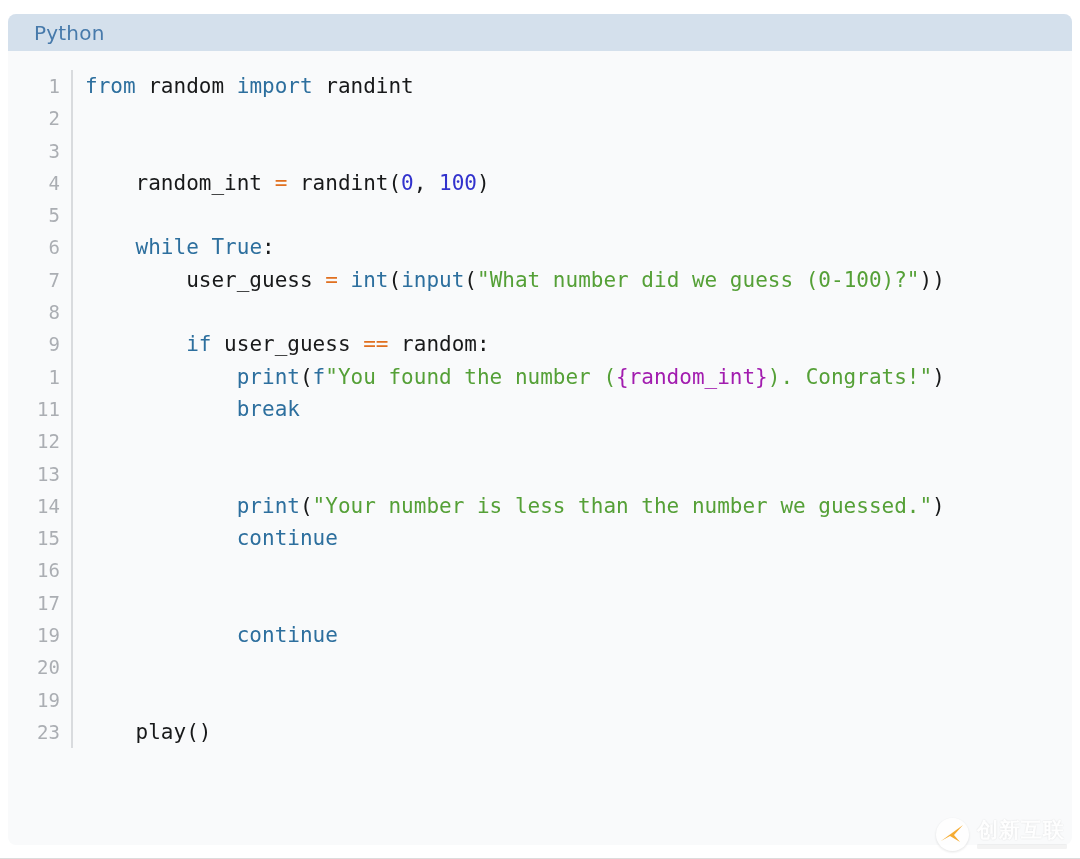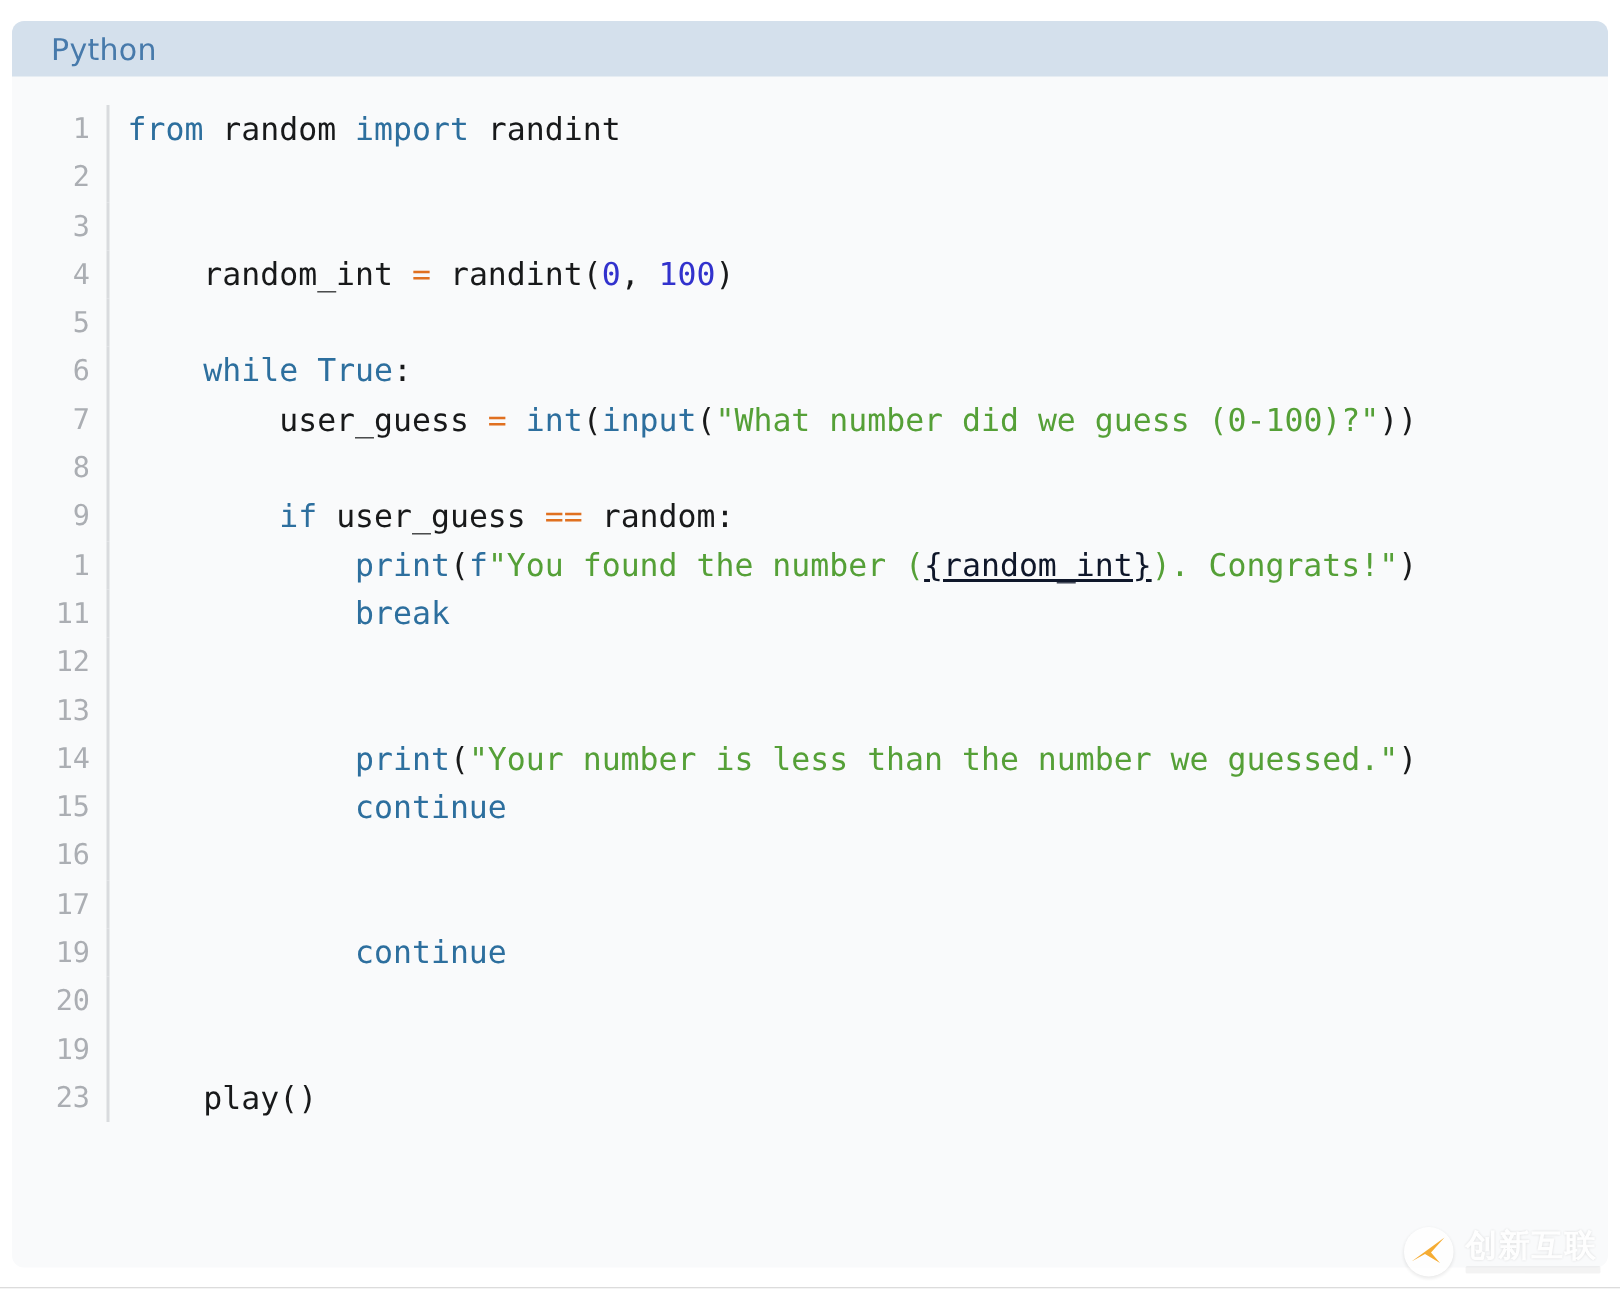--- a/index.html
+++ b/index.html
@@ -28,21 +28,21 @@
     user-select:none;
   }
   .code-text{
     padding-left:12px;white-space:pre;
     font-family:"DejaVu Sans Mono", monospace;font-size:21px;color:#18191a;
   }
   .tok-kw{color:#2d6f9e;}
   .tok-pl{color:#18191a;}
   .tok-op{color:#e07020;}
   .tok-str{color:#55a037;}
-  .tok-ip{color:#0f172a;text-decoration:underline;}
+  .tok-ip{color:#a21caf;}
   .tok-num{color:#3232cd;}
 
   
   .watermark{
     position:absolute;left:936px;top:812px;width:140px;height:44px;
     display:flex;align-items:center;gap:8px;opacity:.92;
   }
   .wm-logo{
     width:33px;height:33px;border-radius:50%;background:#ffffff;
     box-shadow:0 1px 3px rgba(0,0,0,0.12);

